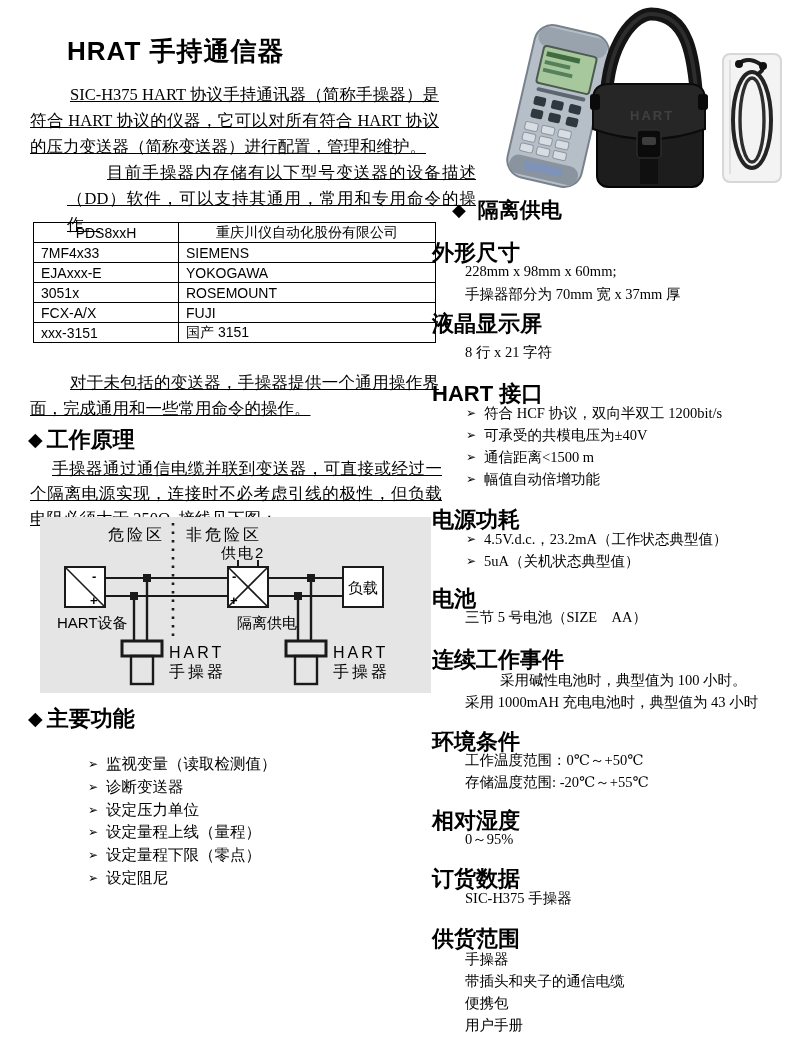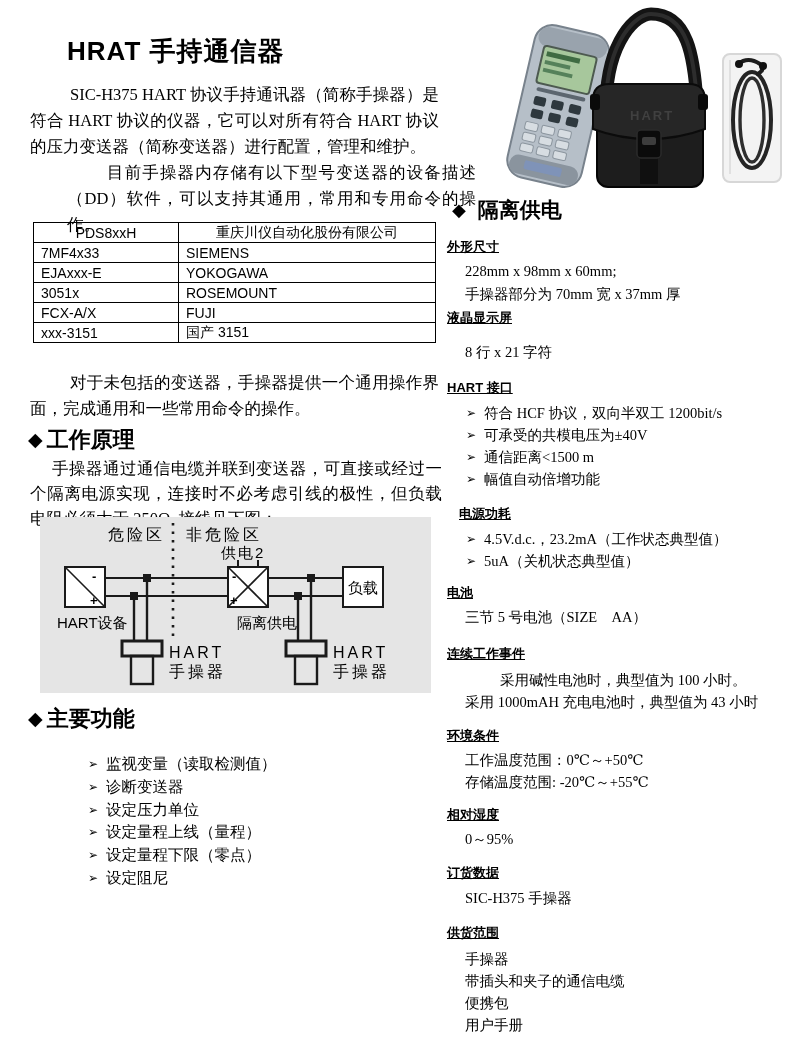--- a/index.html
+++ b/index.html
@@ -3,41 +3,41 @@
 <meta charset="utf-8">
 <style>
   html,body{margin:0;padding:0;}
   body{
     width:790px;height:1049px;position:relative;background:#ffffff;color:#000;
     font-family:"Liberation Serif","DejaVu Serif",serif;overflow:hidden;
   }
   .abs{position:absolute;}
   .title{left:67px;top:34px;font-family:"Liberation Sans","DejaVu Sans",sans-serif;
          font-weight:bold;font-size:26px;letter-spacing:1px;}
-  .para{left:30px;width:409px;font-size:16.5px;line-height:26px;text-align:justify;}
+  .para{left:30px;width:409px;font-size:16.5px;line-height:26px;text-align:justify;text-decoration:underline;}
   .ind{text-indent:40px;}
   .dev-table{left:33px;top:222px;width:403px;border-collapse:collapse;
              font-size:14px;table-layout:fixed;}
   .dev-table td{border:1.4px solid #000;height:19px;padding:0 7px;
                 font-family:"Liberation Sans","DejaVu Sans",sans-serif;
                 white-space:nowrap;overflow:hidden;}
   .dev-table td.c{text-align:center;}
   .col-model{width:130px;}
   .sec-head{left:28px;font-family:"Liberation Sans","DejaVu Sans",sans-serif;
             font-weight:bold;font-size:22px;white-space:nowrap;}
   .sec-head .dia{font-size:19px;vertical-align:1px;margin-right:4px;}
   .func-list{left:76px;top:741px;list-style:none;margin:12px;padding:0;
              font-size:15.5px;line-height:21.8px;}
   .func-list li{white-space:nowrap;}
   .blt{font-size:12px;margin-right:8px;vertical-align:1px;}
   .tech-head{left:452px;top:196px;font-family:"Liberation Sans","DejaVu Sans",sans-serif;
              font-weight:bold;font-size:21px;white-space:nowrap;}
   .tech-head .dia{font-size:18px;margin-right:12px;vertical-align:1px;}
-  .rtitle{position:absolute;left:447px;font-family:"Liberation Sans","DejaVu Sans",sans-serif;
-          font-weight:bold;font-size:13px;white-space:nowrap;text-decoration:underline;}
+  .rtitle{position:absolute;left:432px;font-family:"Liberation Sans","DejaVu Sans",sans-serif;
+          font-weight:bold;font-size:22px;white-space:nowrap;}
   .rline{position:absolute;left:465px;font-size:14.5px;white-space:nowrap;}
   .rbullet{position:absolute;left:466px;font-size:14.5px;white-space:nowrap;}
   .diagram-wrap{left:40px;top:517px;}
   .photo-wrap{left:490px;top:2px;}
   svg text{font-family:"Liberation Sans","DejaVu Sans",sans-serif;}
 </style>
 </head>
 <body>
 
 <div class="abs title">HRAT 手持通信器</div>
@@ -227,21 +227,21 @@
 
 <div class="rtitle" style="top:309px;">液晶显示屏</div>
 <div class="rline" style="top:343px;">8 行 x 21 字符</div>
 
 <div class="rtitle" style="top:379px;">HART 接口</div>
 <div class="rbullet" style="top:404px;"><span class="blt">➢</span><span>符合 HCF 协议，双向半双工 1200bit/s</span></div>
 <div class="rbullet" style="top:426px;"><span class="blt">➢</span><span>可承受的共模电压为±40V</span></div>
 <div class="rbullet" style="top:448px;"><span class="blt">➢</span><span>通信距离&lt;1500 m</span></div>
 <div class="rbullet" style="top:470px;"><span class="blt">➢</span><span>幅值自动倍增功能</span></div>
 
-<div class="rtitle" style="top:505px;margin-left:12px;">电源功耗</div>
+<div class="rtitle" style="top:505px;">电源功耗</div>
 <div class="rbullet" style="top:530px;"><span class="blt">➢</span><span>4.5V.d.c.，23.2mA（工作状态典型值）</span></div>
 <div class="rbullet" style="top:552px;"><span class="blt">➢</span><span>5uA（关机状态典型值）</span></div>
 
 <div class="rtitle" style="top:584px;">电池</div>
 <div class="rline" style="top:608px;">三节 5 号电池（SIZE　AA）</div>
 
 <div class="rtitle" style="top:645px;">连续工作事件</div>
 <div class="rline" style="top:671px;margin-left:35px;">采用碱性电池时，典型值为 100 小时。</div>
 <div class="rline" style="top:693px;">采用 1000mAH 充电电池时，典型值为 43 小时</div>
 

